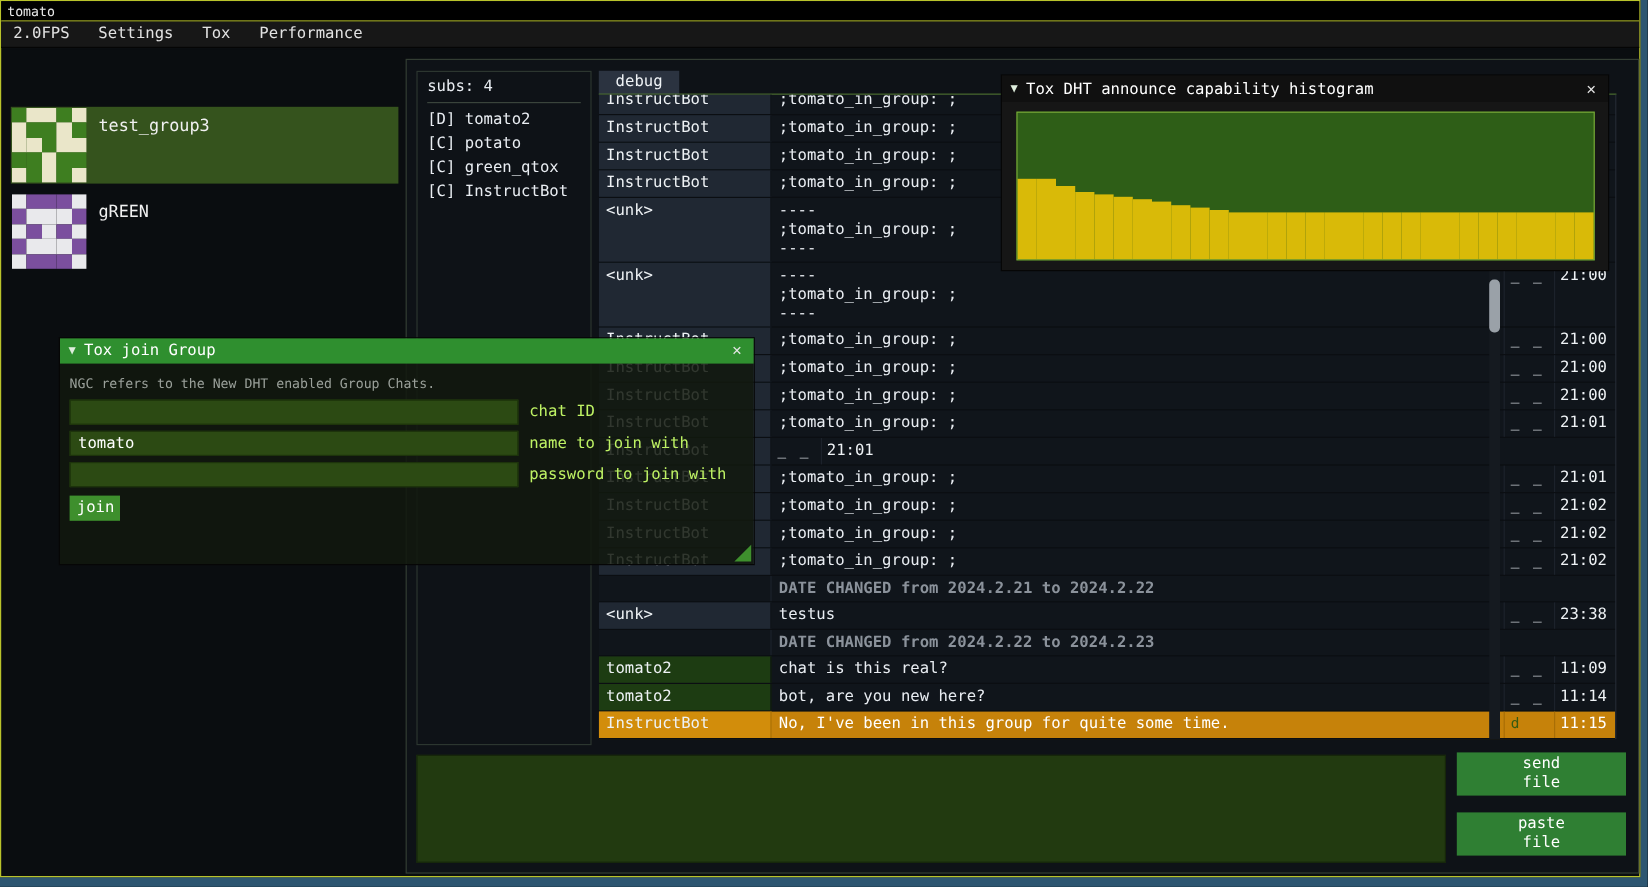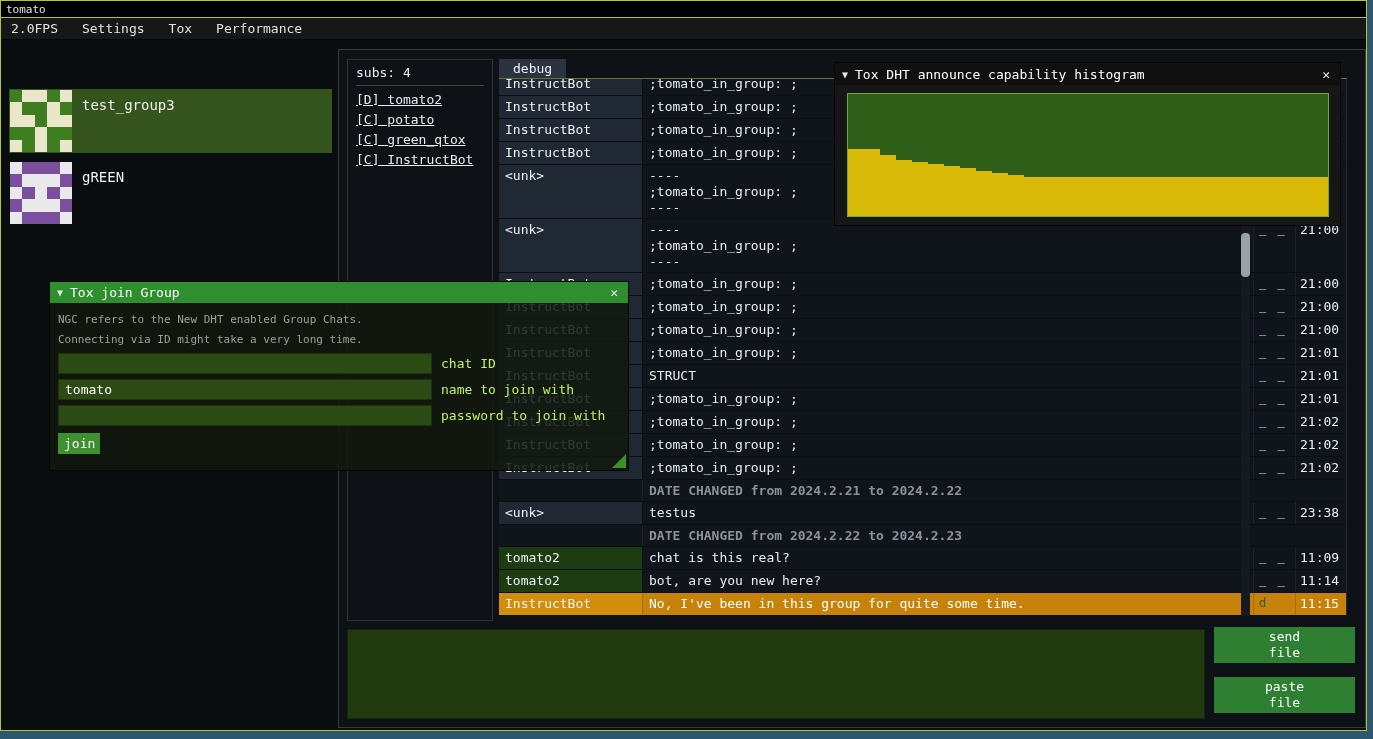--- a/index.html
+++ b/index.html
@@ -37,21 +37,21 @@
   .chatwin{
     position:absolute;left:336px;top:8px;width:1028px;height:679px;
     background:#0e1217;border:1px solid #333d33;box-sizing:border-box;
   }
   .subs{
     position:absolute;left:8px;top:9px;width:146px;height:562px;
     border:1px solid #2c3630;box-sizing:border-box;padding:5px 8px;background:#0e1217;
     color:#e9edf2;font-size:13px;
   }
   .subs-sep{border:none;border-top:1px solid #3a443c;margin:5px 0 4px 0;}
-  .subs-member{line-height:20px;white-space:nowrap;text-decoration:underline;}
+  .subs-member{line-height:20px;white-space:nowrap;}
   .tab{
     position:absolute;left:160px;top:9px;height:20px;box-sizing:border-box;
     padding:2px 14px;background:#2b3340;color:#eef2f5;font-size:13px;
   }
   .tabline{position:absolute;left:160px;top:28px;width:848px;height:1px;background:#547a33;}
 
   .table{
     position:absolute;left:160px;top:29px;width:848px;height:537px;
     overflow:hidden;background:#10151b;border-right:1px solid #232a33;box-sizing:border-box;
   }
@@ -278,21 +278,20 @@
               <div class="c-time">21:00</div>
             </div>
             <div class="crow">
               <div class="c-sender">InstructBot</div>
               <div class="c-msg">;tomato_in_group: ;</div>
               <div class="c-flags">_ _</div>
               <div class="c-time">21:01</div>
             </div>
             <div class="crow">
               <div class="c-sender">InstructBot</div>
-              <div class="c-msg">STRUCT</div>
               <div class="c-flags">_ _</div>
               <div class="c-time">21:01</div>
             </div>
             <div class="crow">
               <div class="c-sender">InstructBot</div>
               <div class="c-msg">;tomato_in_group: ;</div>
               <div class="c-flags">_ _</div>
               <div class="c-time">21:01</div>
             </div>
             <div class="crow">
@@ -360,21 +359,20 @@
 </div>
 
 <div class="floatwin join">
   <div class="fw-title">
     <span class="fw-collapse">▼</span>
     <span>Tox join Group</span>
     <span class="fw-close">✕</span>
   </div>
   <div class="join-body">
     <div class="join-info">NGC refers to the New DHT enabled Group Chats.</div>
-    <div class="join-info">Connecting via ID might take a very long time.</div>
     <div id="join-fields">
         <div class="join-row">
           <input class="jinput" style="">
           <span class="jlabel">chat ID</span>
         </div>
         <div class="join-row">
           <input class="jinput" value="tomato" style="">
           <span class="jlabel">name to join with</span>
         </div>
         <div class="join-row">

